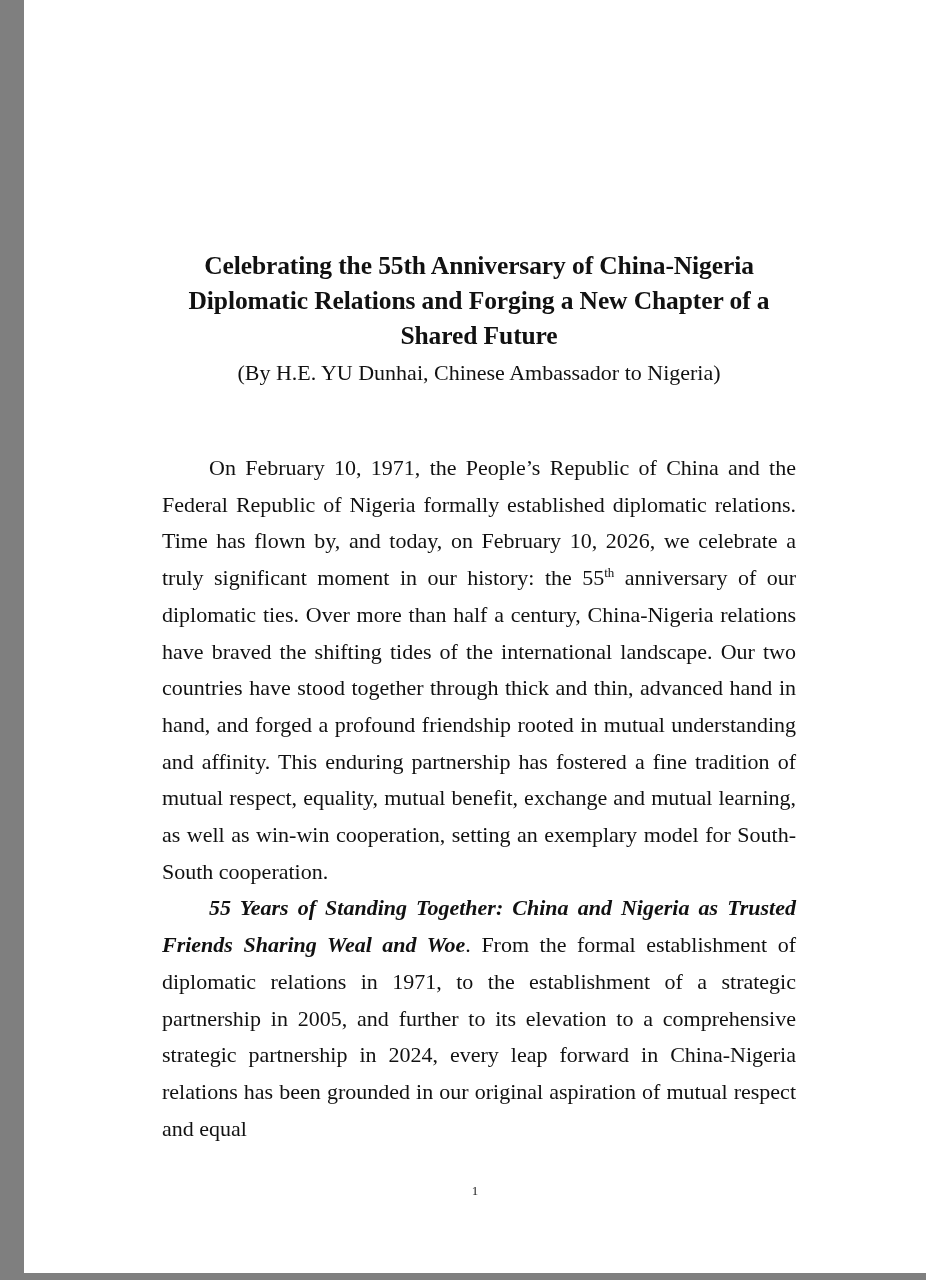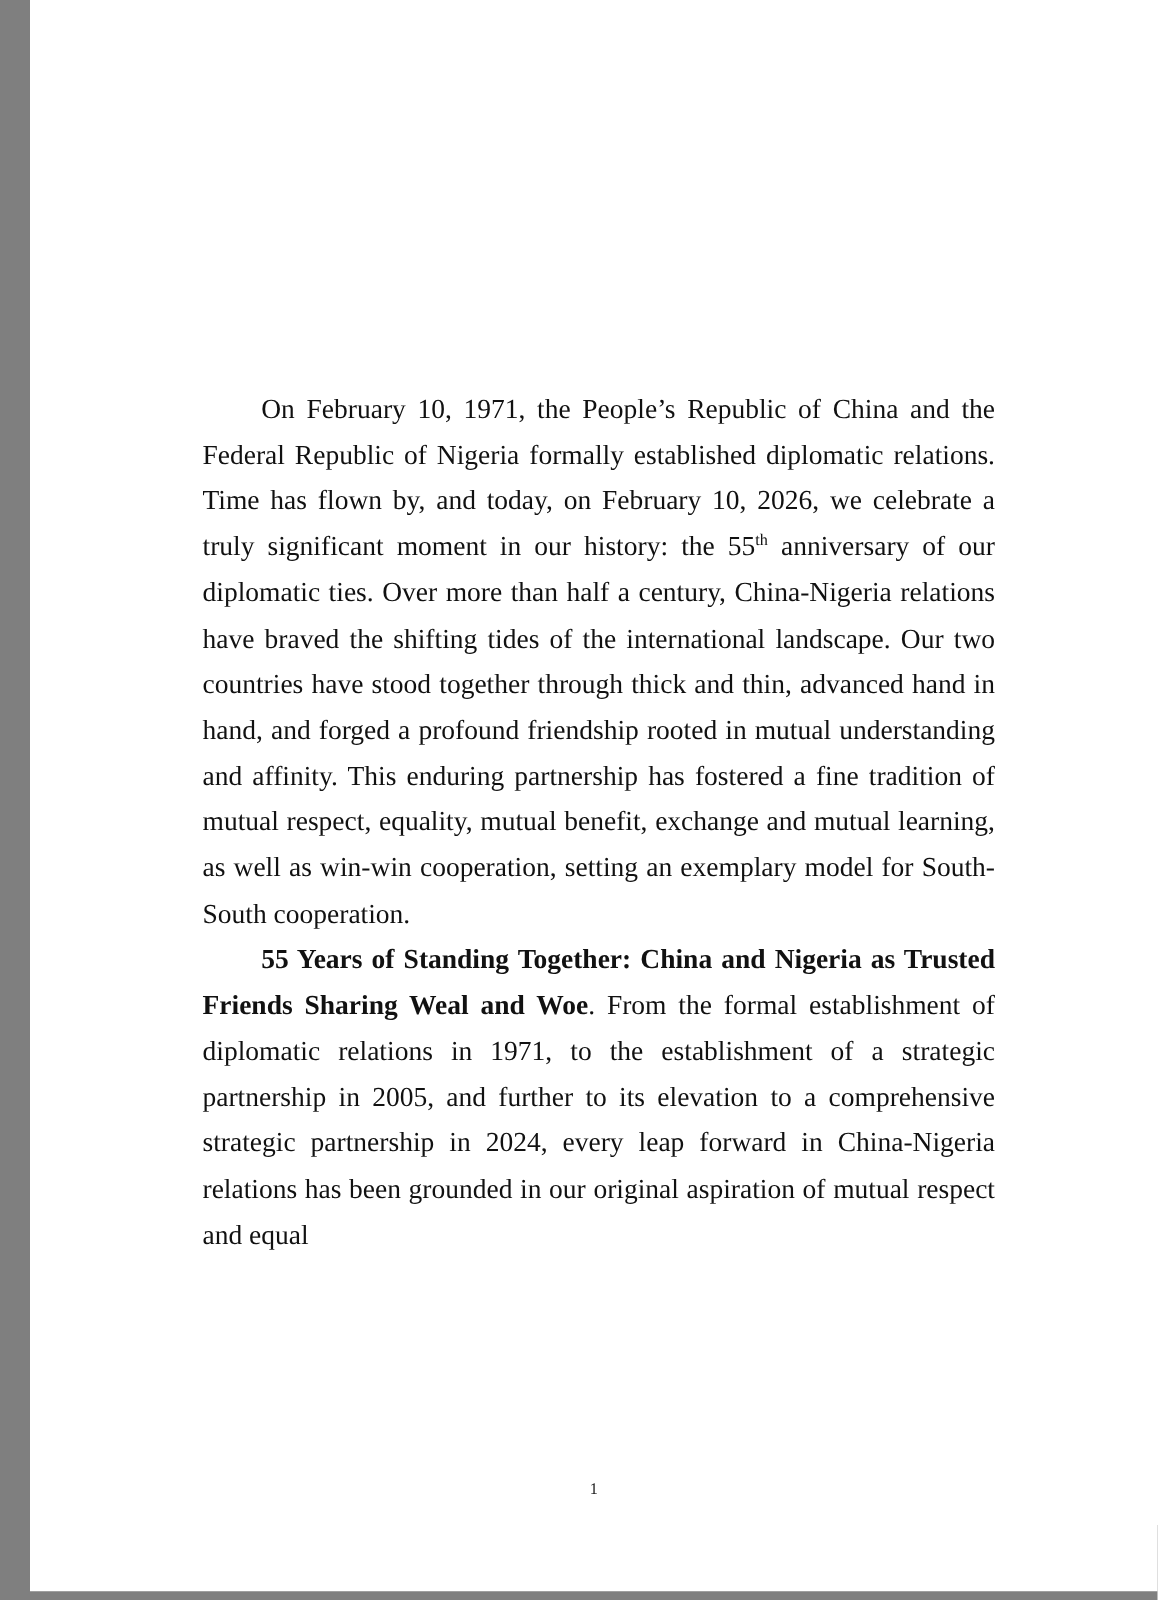--- a/index.html
+++ b/index.html
@@ -53,35 +53,38 @@
   .para.first {
     margin-top: 61px;
   }
   .para sup {
     font-size: 13px;
     line-height: 0;
     vertical-align: super;
   }
   .para b {
     font-weight: bold;
+    font-style: italic;
   }
   .page-number {
     position: absolute;
     left: 0;
     width: 100%;
     top: 1183px;
     text-align: center;
     font-size: 13px;
     color: #222;
   }
 </style>
 </head>
 <body>
 
 <div class="page">
   <div class="content">
+    <h1 class="title">Celebrating the 55th Anniversary of China-Nigeria Diplomatic Relations and Forging a New Chapter of a Shared Future</h1>
+    <p class="byline">(By H.E. YU Dunhai, Chinese Ambassador to Nigeria)</p>
 
     <p class="para first"><span>On February 10, 1971, the People’s Republic of China and the Federal Republic of Nigeria formally established diplomatic relations. Time has flown by, and today, on February 10, 2026, we celebrate a truly significant moment in our history: the 55</span><sup>th</sup><span> anniversary of our diplomatic ties. Over more than half a century, China-Nigeria relations have braved the shifting tides of the international landscape. Our two countries have stood together through thick and thin, advanced hand in hand, and forged a profound friendship rooted in mutual understanding and affinity. This enduring partnership has fostered a fine tradition of mutual respect, equality, mutual benefit, exchange and mutual learning, as well as win-win cooperation, setting an exemplary model for South-South cooperation.</span></p>
 
     <p class="para"><b>55 Years of Standing Together: China and Nigeria as Trusted Friends Sharing Weal and Woe</b><span>. From the formal establishment of diplomatic relations in 1971, to the establishment of a strategic partnership in 2005, and further to its elevation to a comprehensive strategic partnership in 2024, every leap forward in China-Nigeria relations has been grounded in our original aspiration of mutual respect and equal</span></p>
   </div>
   <div class="page-number">1</div>
 </div>
 
 </body></html>

